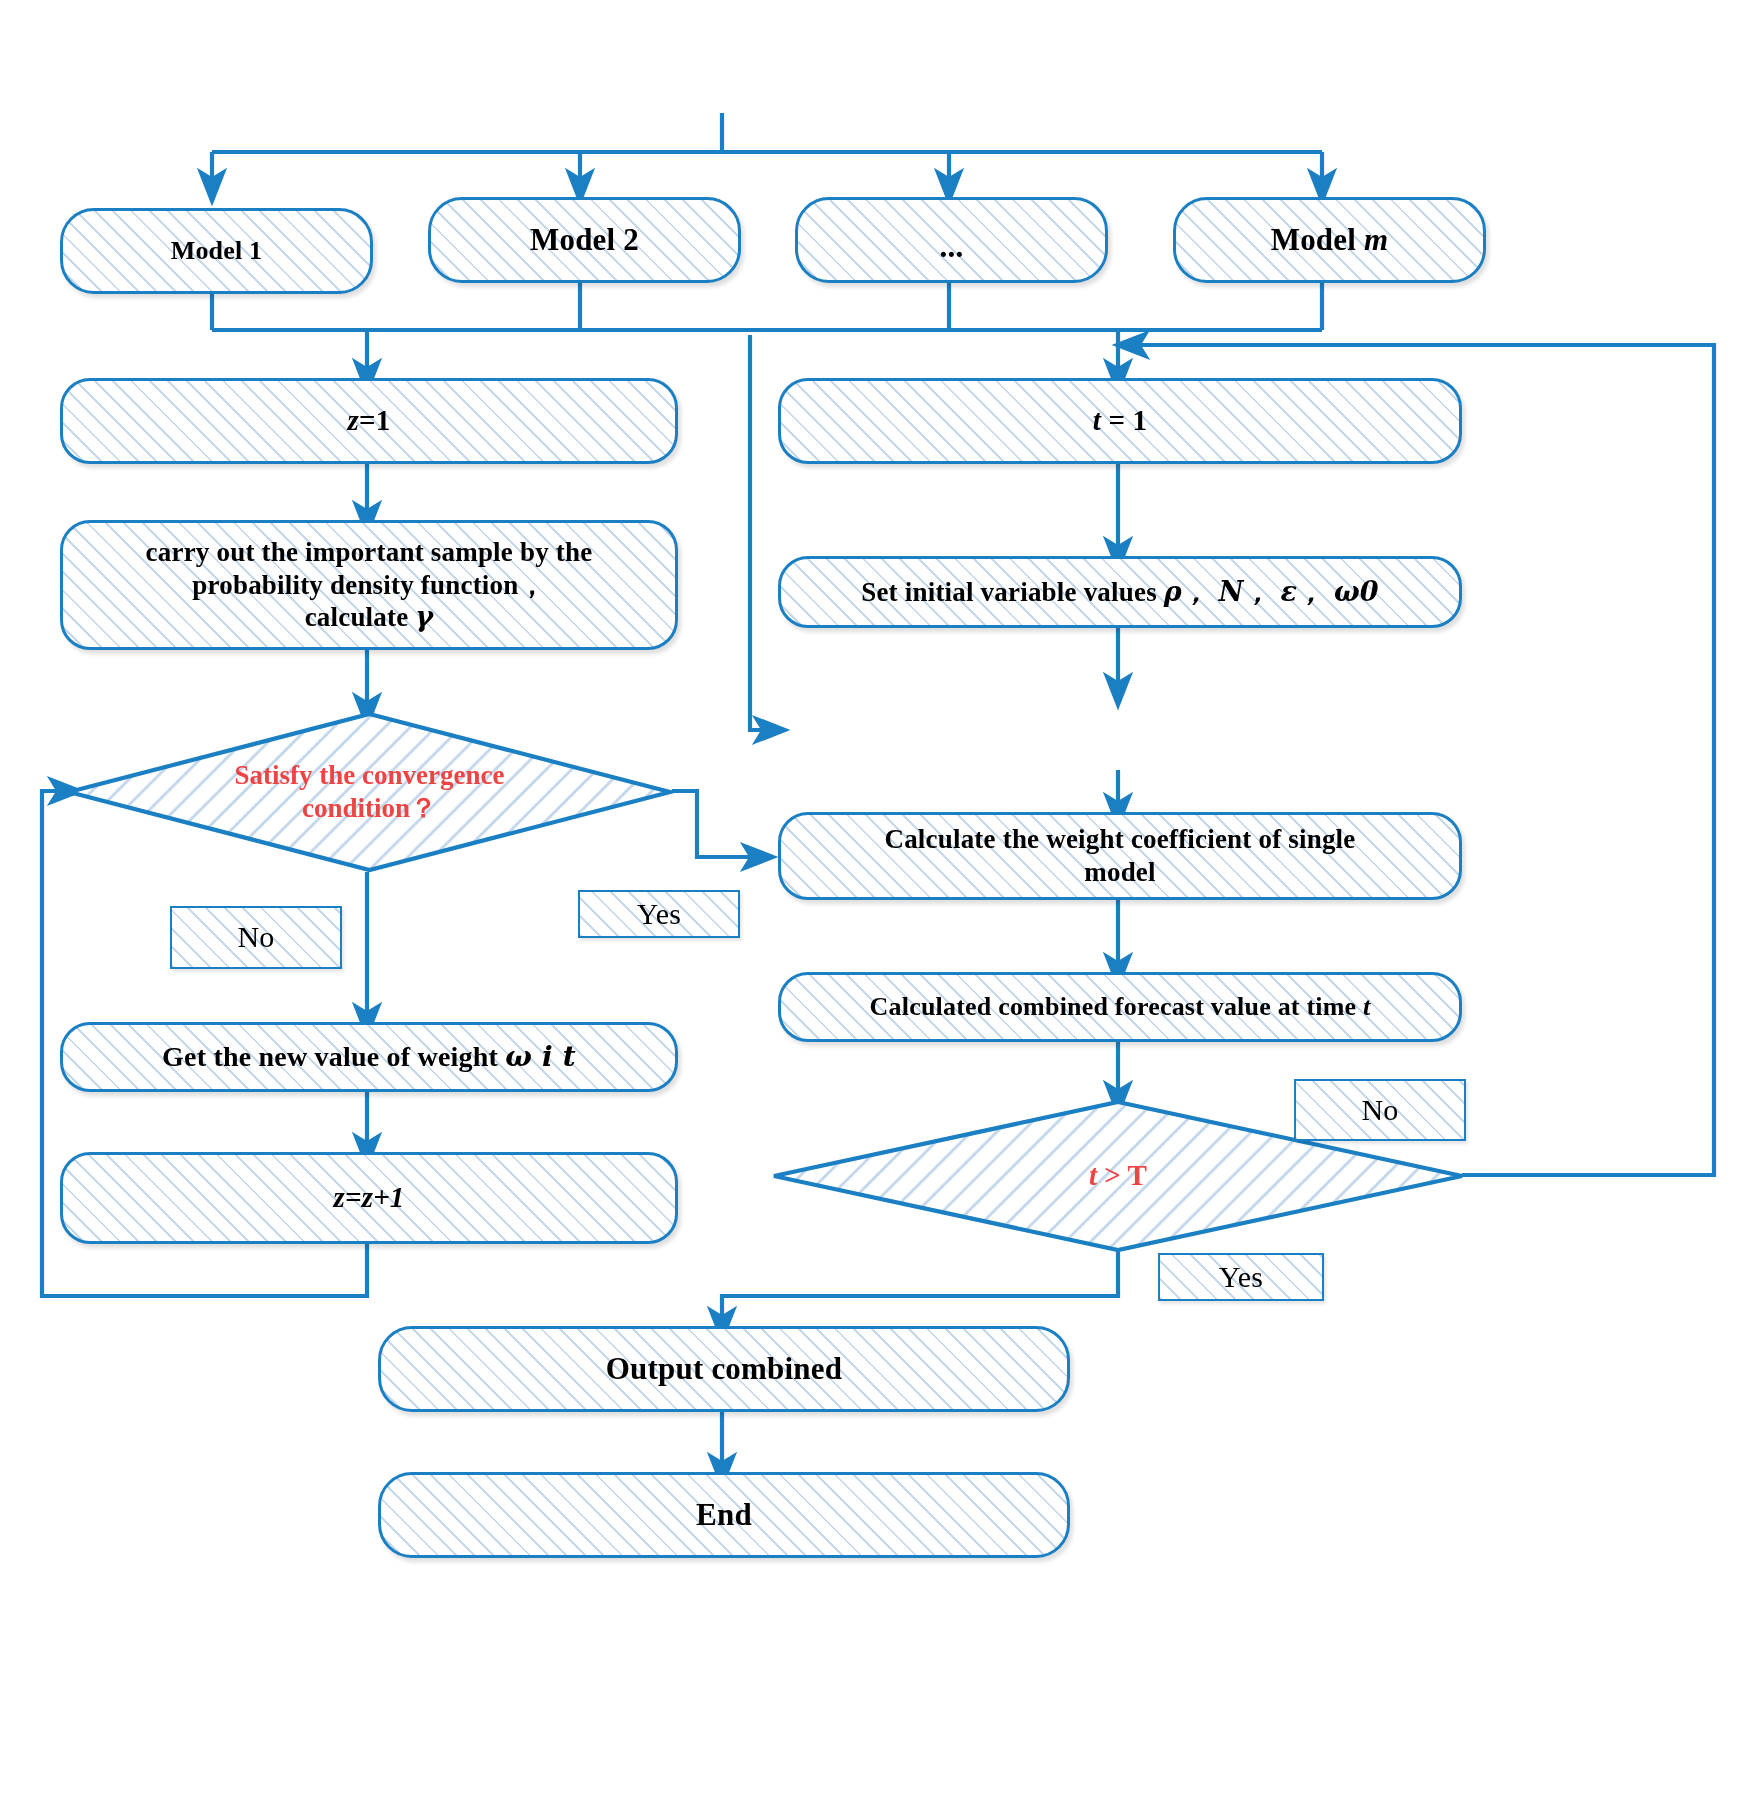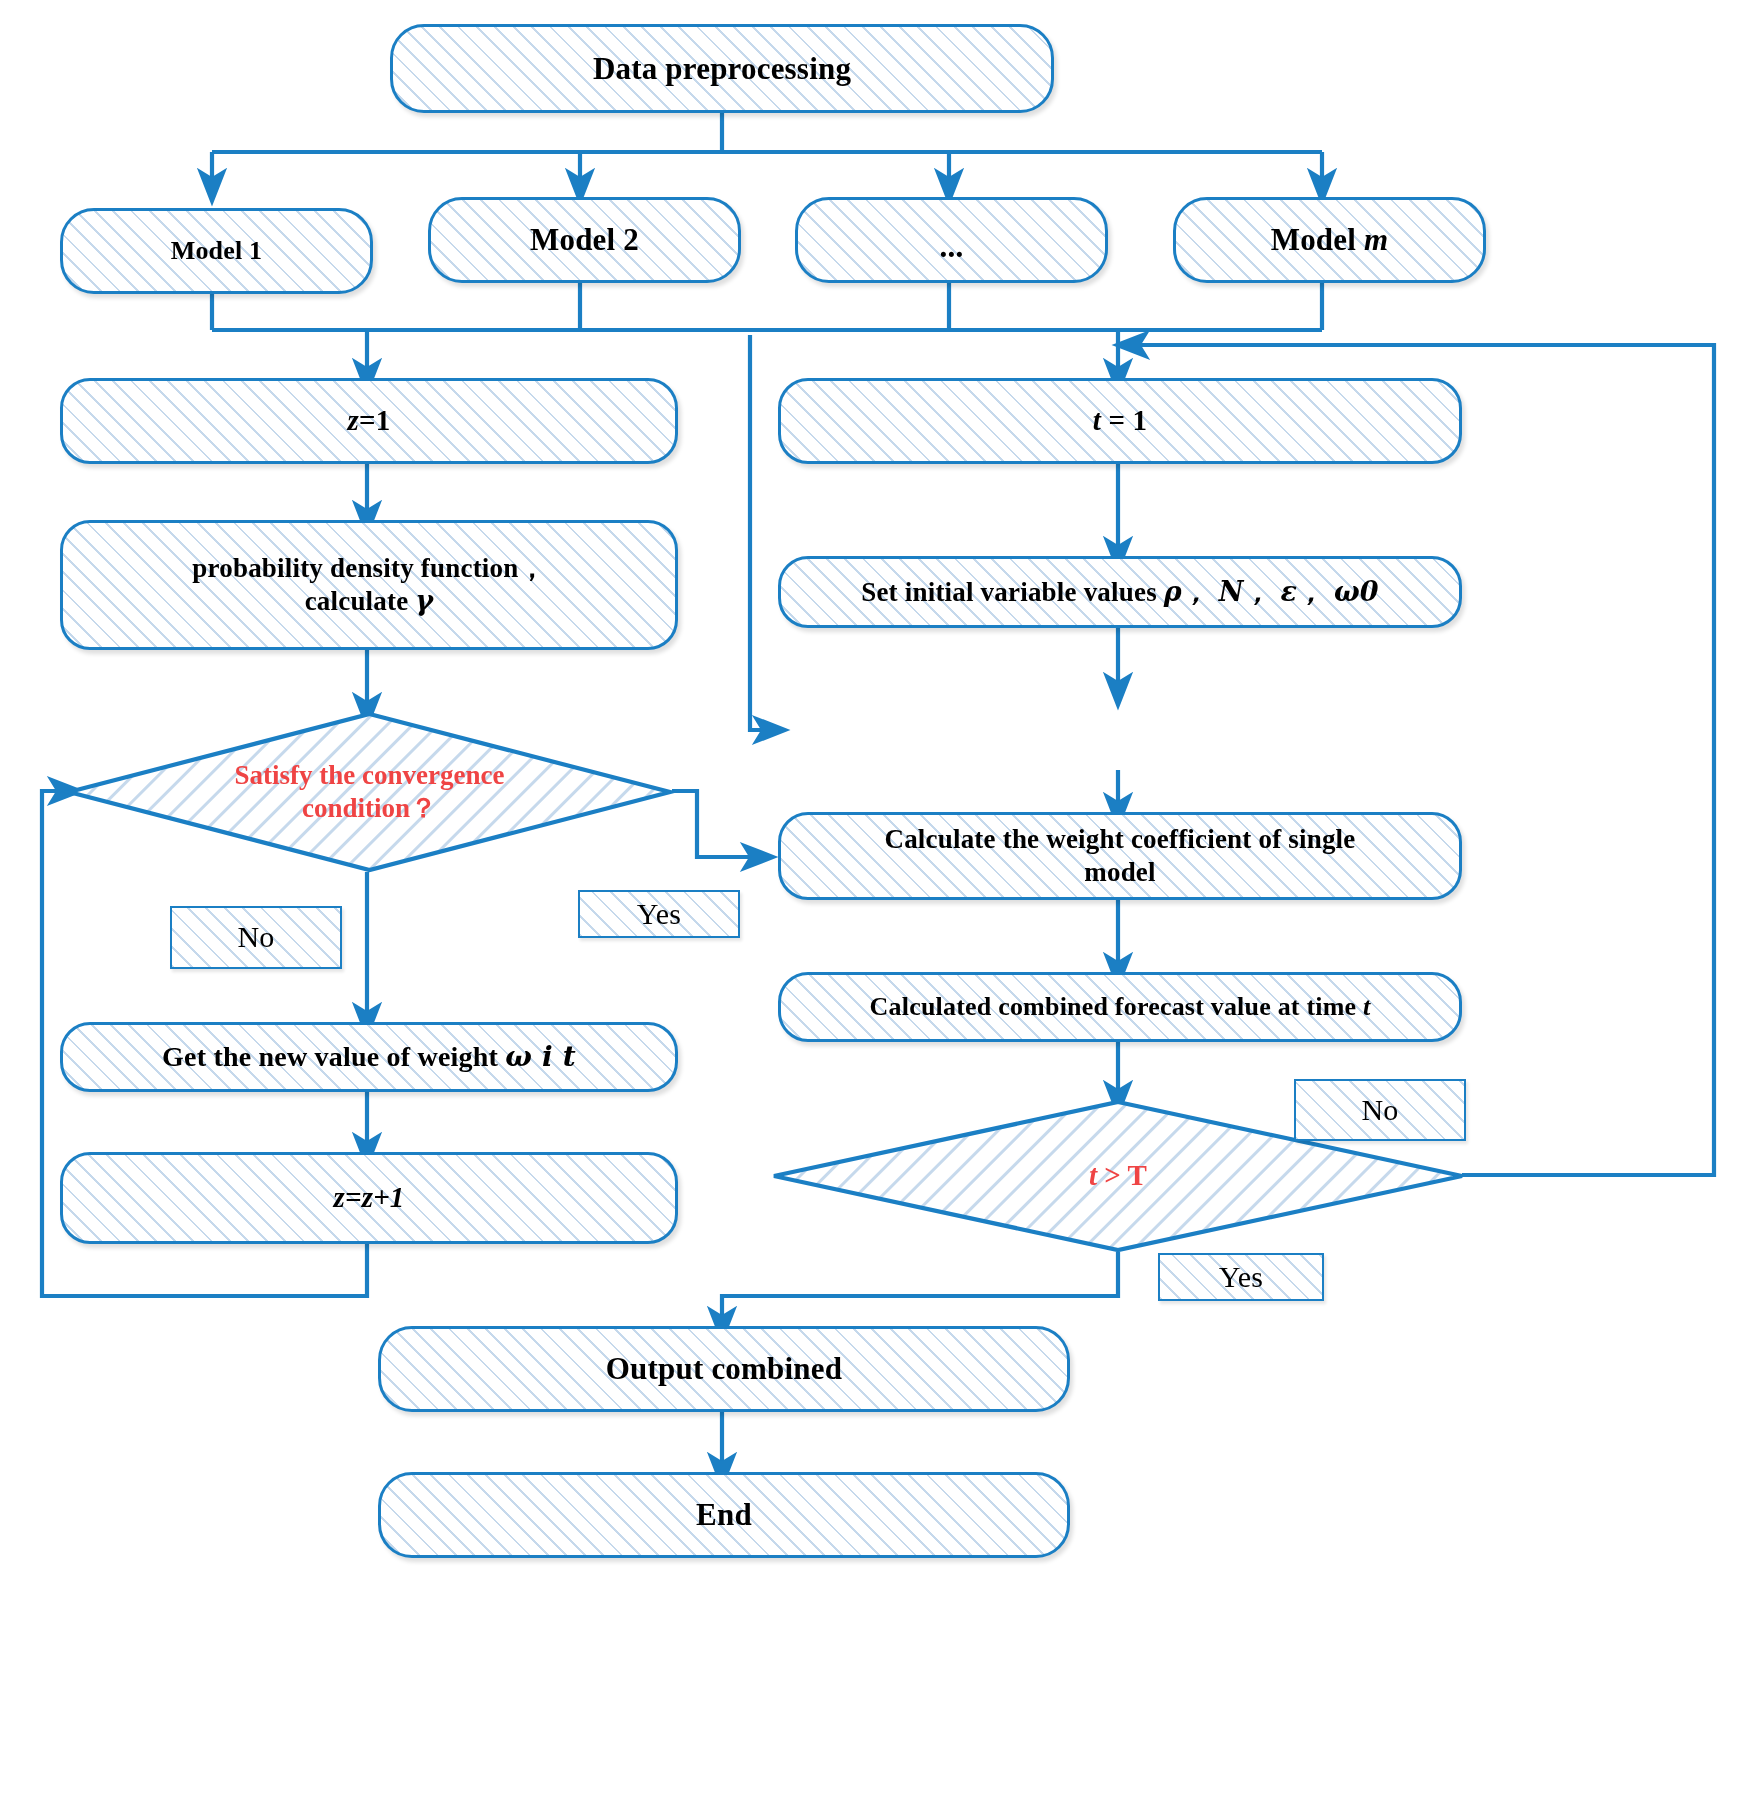--- a/index.html
+++ b/index.html
@@ -107,23 +107,20 @@
       <path d="M750,335 L750,730 L772,730" marker-end="url(#ah)"></path>
 
       <path d="M1462,1175 L1714,1175 L1714,345 L1130,345" marker-end="url(#ah)"></path>
 
       <path d="M1118,1252 L1118,1296 L722,1296 L722,1326" marker-end="url(#ah)"></path>
 
       <path d="M722,1412 L722,1472" marker-end="url(#ah)"></path>
     </g>
   </svg>
 
-  <div class="node term hatch" style="left:390px;top:24px;width:664px;height:89px;font-size:31px;">
-    <span>Data preprocessing</span>
-  </div>
 
   <div class="node term hatch" style="left:60px;top:208px;width:313px;height:86px;font-size:26px;align-items:center;">
     <span>Model 1</span>
   </div>
 
   <div class="node term hatch" style="left:428px;top:197px;width:313px;height:86px;font-size:31px;">
     <span>Model 2</span>
   </div>
 
   <div class="node term hatch" style="left:795px;top:197px;width:313px;height:86px;font-size:31px;align-items:flex-end;padding-bottom:14px;">
@@ -132,20 +129,21 @@
 
   <div class="node term hatch" style="left:1173px;top:197px;width:313px;height:86px;font-size:31px;">
     <span><span>Model </span><span class="it">m</span></span>
   </div>
 
   <div class="node proc hatch" style="left:60px;top:378px;width:618px;height:86px;font-size:29px;">
     <span><span class="it">z</span><span>=1</span></span>
   </div>
 
   <div class="node proc hatch" style="left:60px;top:520px;width:618px;height:130px;font-size:27px;flex-direction:column;padding:0 16px;">
+    <span>carry out the important sample by the</span>
     <span>probability density function，</span>
     <span><span>calculate </span><span class="sym">γ</span></span>
   </div>
 
   <div class="diamond-wrap" style="left:67px;top:712px;width:605px;height:160px;">
     <svg width="605" height="160" viewBox="0 0 605 160" xmlns="http://www.w3.org/2000/svg">
       <defs>
         <pattern id="hatchD" width="18" height="18" patternTransform="rotate(45)" patternUnits="userSpaceOnUse">
           <rect width="18" height="18" fill="#ffffff"></rect>
           <rect width="3" height="18" fill="#96b9dc" opacity="0.55"></rect>

